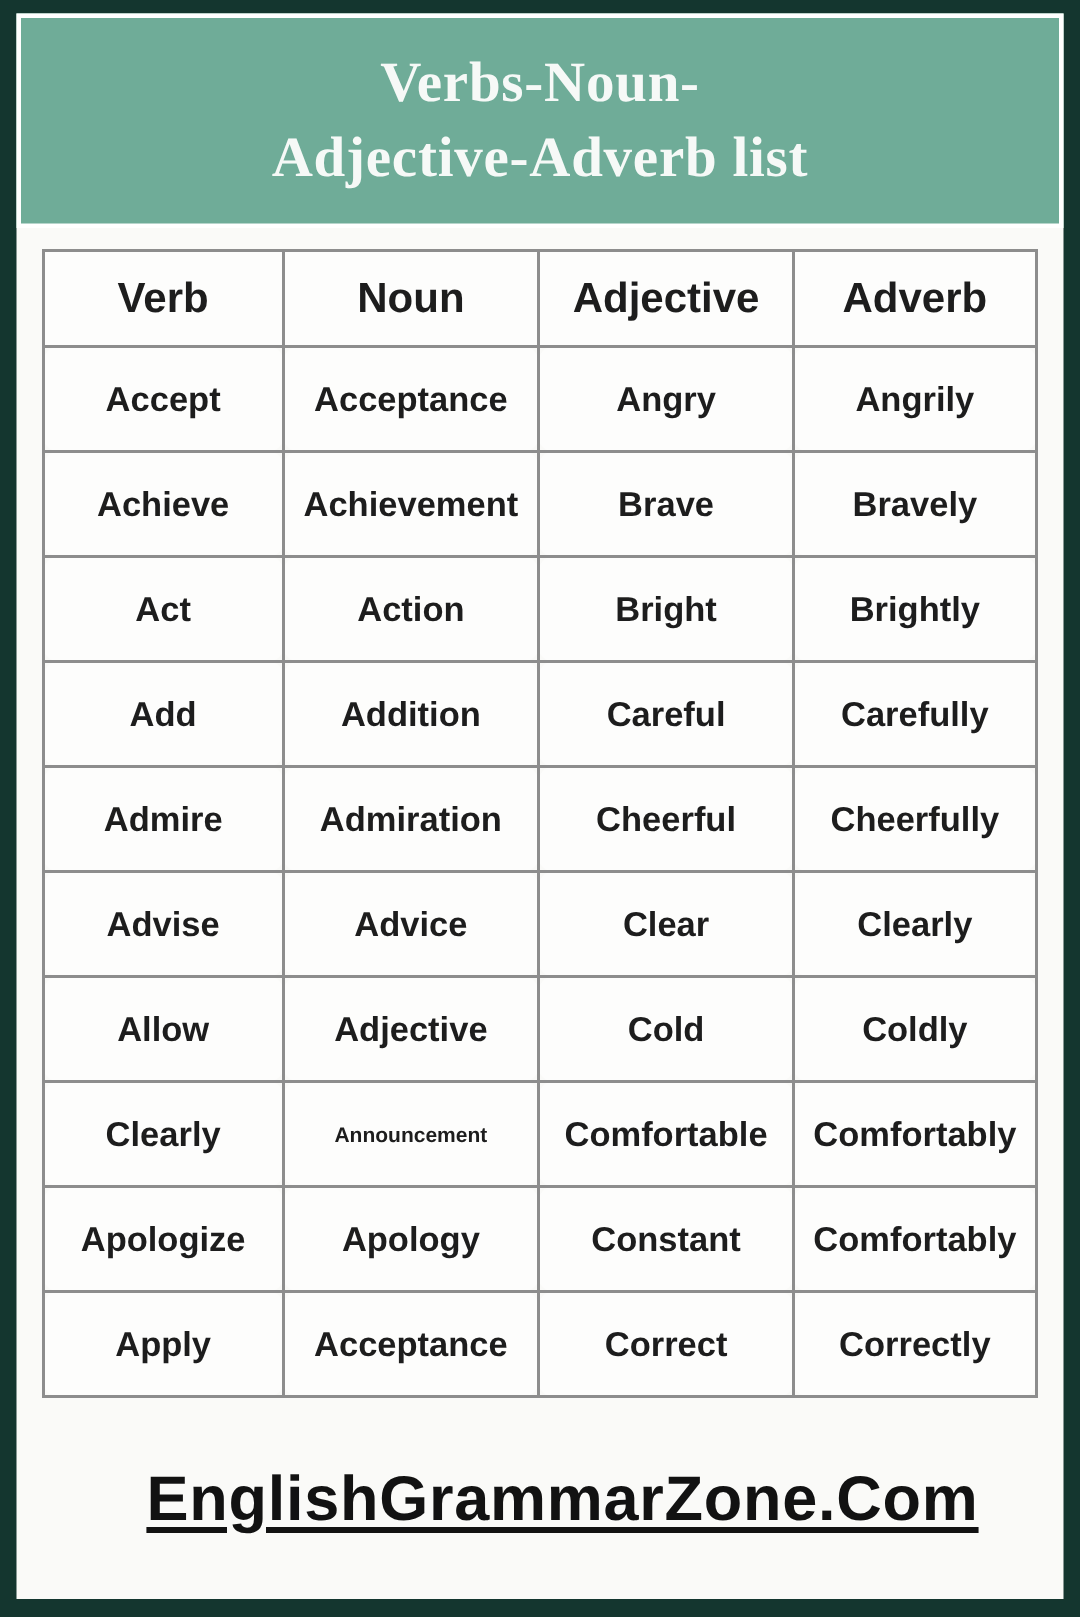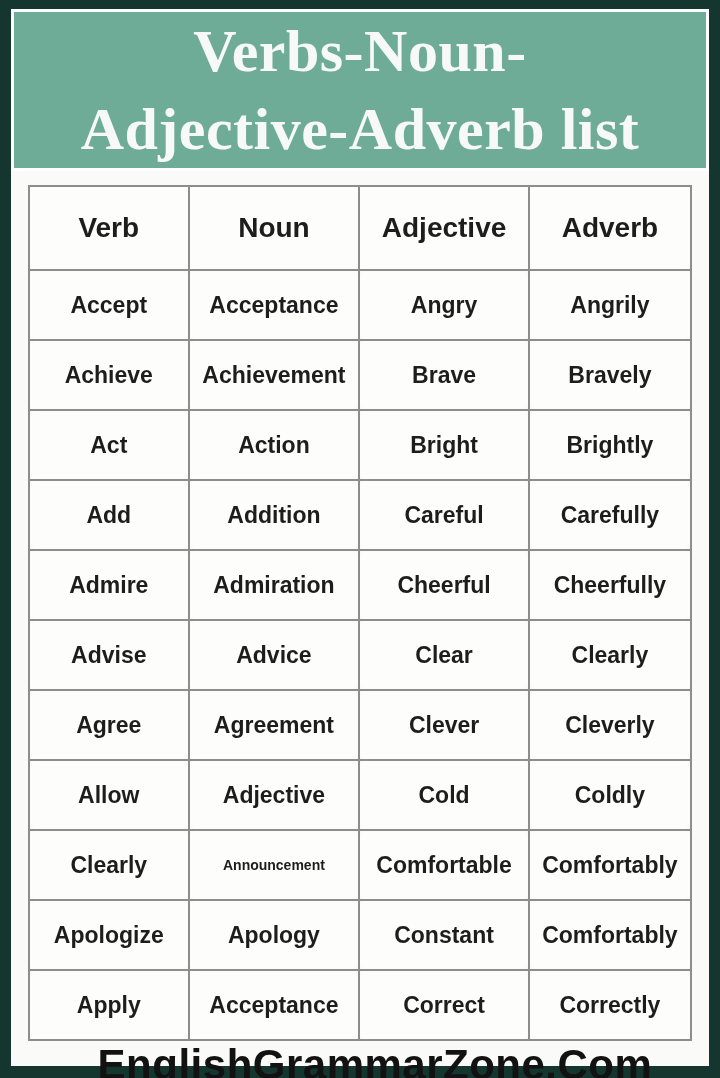--- a/index.html
+++ b/index.html
@@ -25,21 +25,21 @@
     flex: 0 0 143px;
     background: #6fac98;
     border: 3px solid #ffffff;
     display: flex;
     align-items: center;
     justify-content: center;
   }
   .title {
     font-family: "Liberation Serif", serif;
     font-weight: bold;
-    font-size: 60px;
+    font-size: 38px;
     line-height: 1.3;
     color: #f6f9f7;
     text-align: center;
     letter-spacing: 0.5px;
   }
   .table-wrap {
     margin: 14px auto 0 auto;
     width: 664px;
   }
   table {
@@ -49,21 +49,21 @@
   }
   th, td {
     border: 2px solid #8d8d8d;
     background: #fdfdfc;
     text-align: center;
     vertical-align: middle;
     color: #1d1d1d;
     overflow: hidden;
   }
   th {
-    height: 84px;
+    height: 64px;
     font-size: 28px;
     font-weight: bold;
   }
   td {
     height: 70px;
     font-size: 23px;
     font-weight: bold;
     border-radius: 10px;
   }
   td.small { font-size: 14px; }
@@ -148,26 +148,20 @@
               <td>Cheerful</td>
               <td>Cheerfully</td>
             </tr>
             <tr>
               <td>Advise</td>
               <td>Advice</td>
               <td>Clear</td>
               <td>Clearly</td>
             </tr>
             <tr>
-              <td>Agree</td>
-              <td>Agreement</td>
-              <td>Clever</td>
-              <td>Cleverly</td>
-            </tr>
-            <tr>
               <td>Allow</td>
               <td>Adjective</td>
               <td>Cold</td>
               <td>Coldly</td>
             </tr>
             <tr>
               <td>Clearly</td>
               <td class="small">Announcement</td>
               <td>Comfortable</td>
               <td>Comfortably</td>

